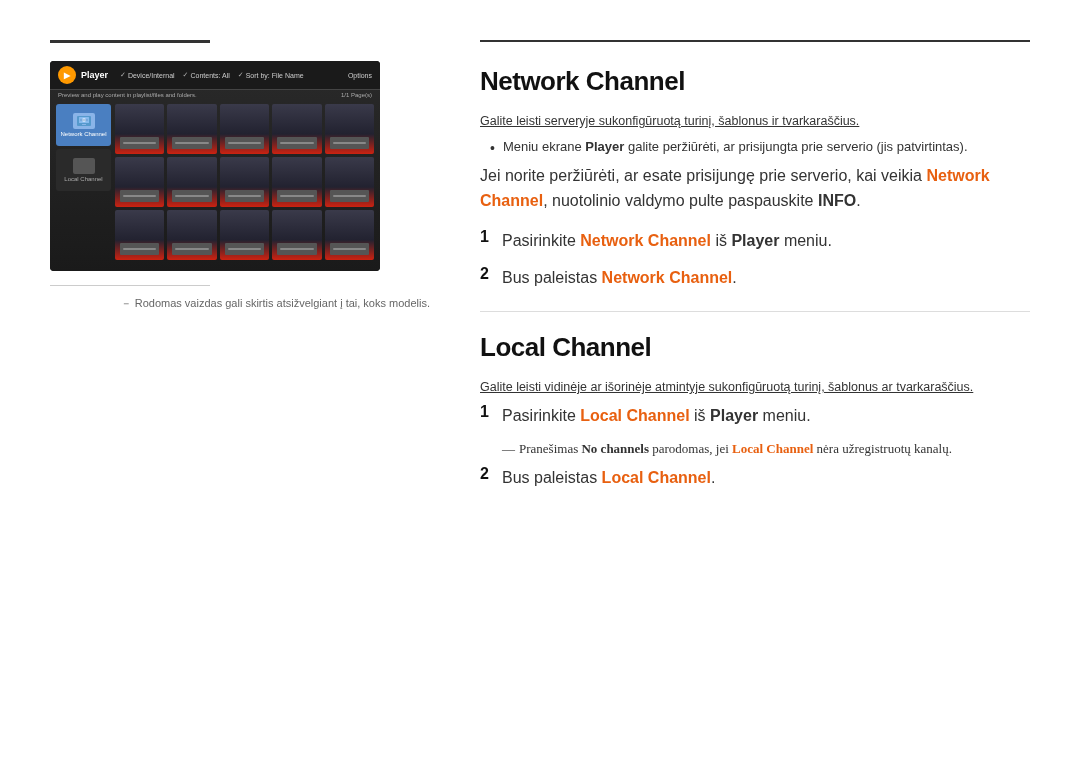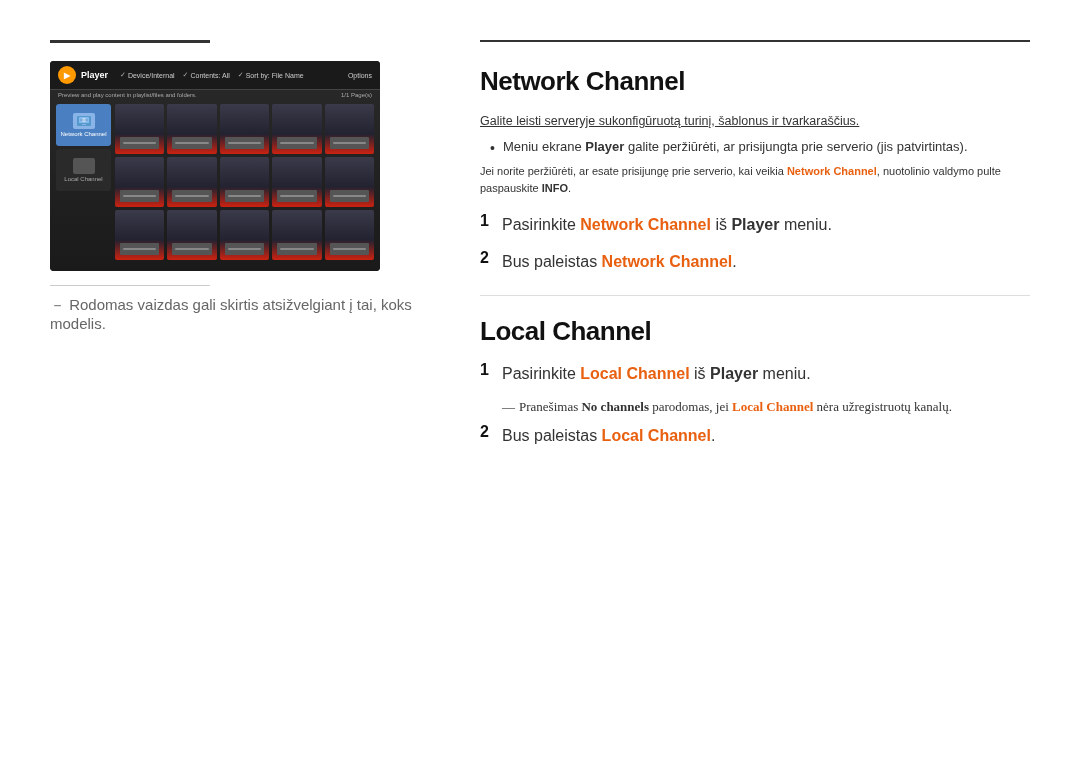--- a/index.html
+++ b/index.html
@@ -210,22 +210,23 @@
 
     .tv-grid-item-bar-inner {
       width: 85%;
       height: 2px;
       background: #888;
       border-radius: 1px;
     }
 
     .screen-note {
       margin-top: 10px;
-      font-size: 15px;
+      font-size: 11px;
       color: #666;
+      text-align: right;
     }
 
     .screen-note::before {
       content: '－ ';
     }
 
     
     .left-separator {
       width: 160px;
       height: 1px;
@@ -282,21 +283,21 @@
     .highlight-orange {
       color: #e86010;
       font-weight: bold;
     }
 
     .highlight-bold {
       font-weight: bold;
     }
 
     .info-block {
-      font-size: 11px;
+      font-size: 16px;
       color: #333;
       line-height: 1.6;
       margin-bottom: 14px;
       padding-left: 0;
     }
 
     .numbered-step {
       display: flex;
       align-items: flex-start;
       margin-bottom: 12px;
@@ -504,20 +505,21 @@
       <span class="step-number">2</span>
       <span class="step-content">
         <span>Bus paleistas </span><span class="highlight-orange">Network Channel</span><span>.</span>
       </span>
     </div>
 
     <div class="section-divider"></div>
 
     <h1 class="section-title">Local Channel</h1>
 
+    <p class="intro-text">Galite leisti vidinėje ar išorinėje atmintyje sukonfigūruotą turinį, šablonus ar tvarkaraščius.</p>
 
     <div class="numbered-step">
       <span class="step-number">1</span>
       <span class="step-content">
         <span>Pasirinkite </span><span class="highlight-orange">Local Channel</span><span> iš </span><span class="highlight-bold">Player</span><span> meniu.</span>
       </span>
     </div>
 
     <div class="indent-note">
       <span>

